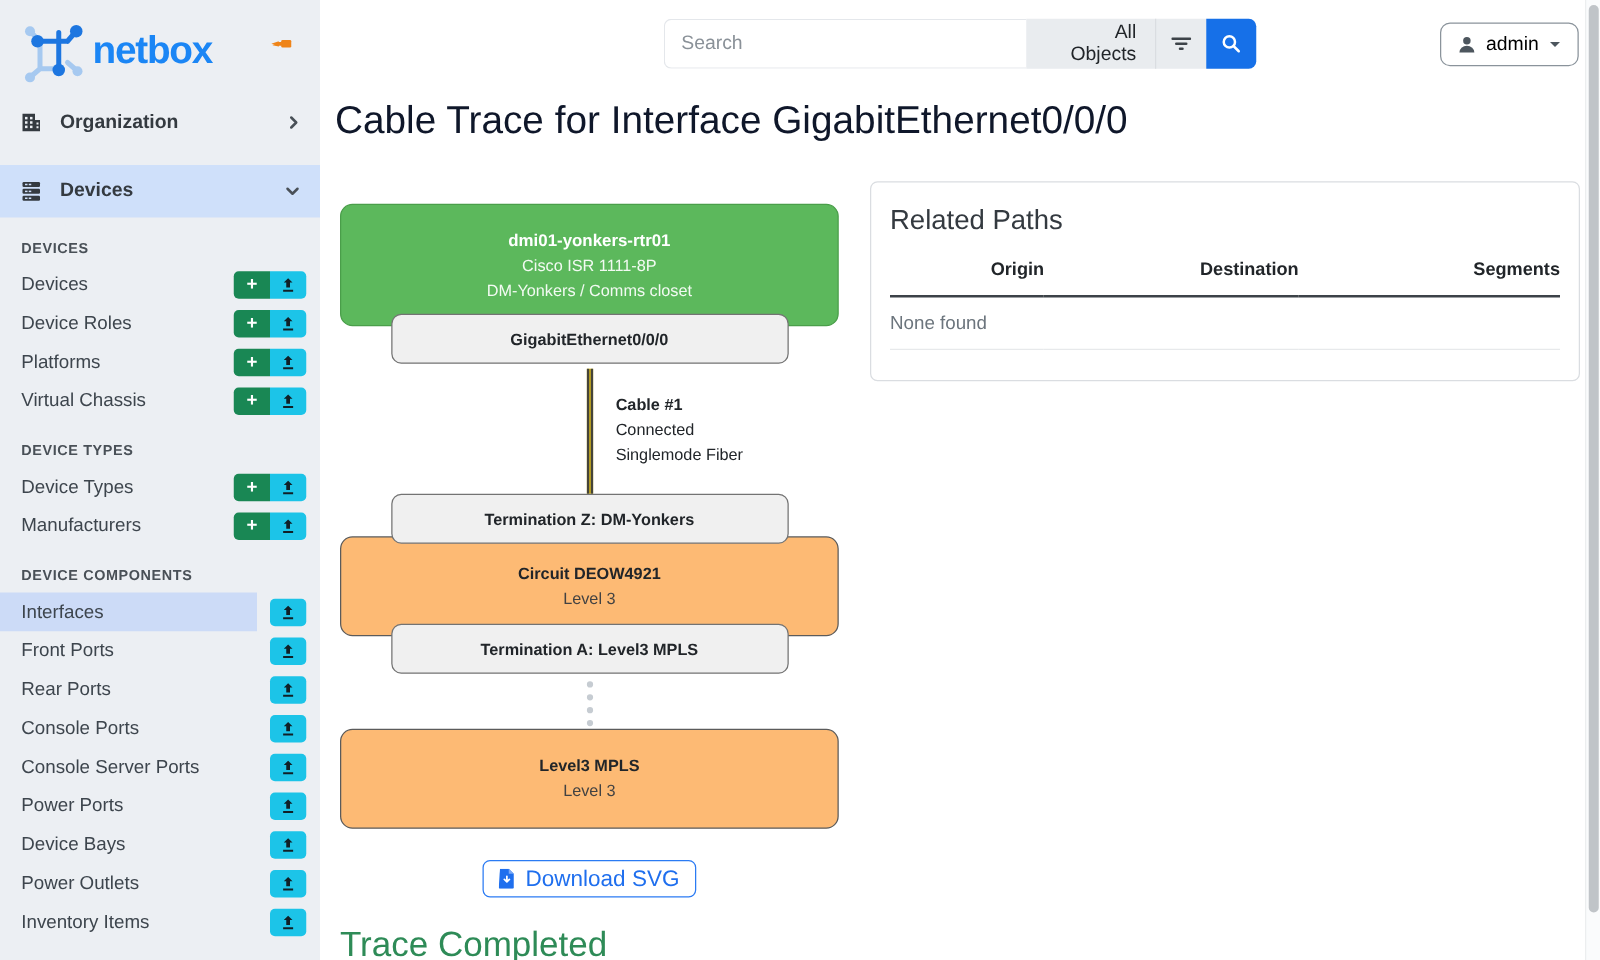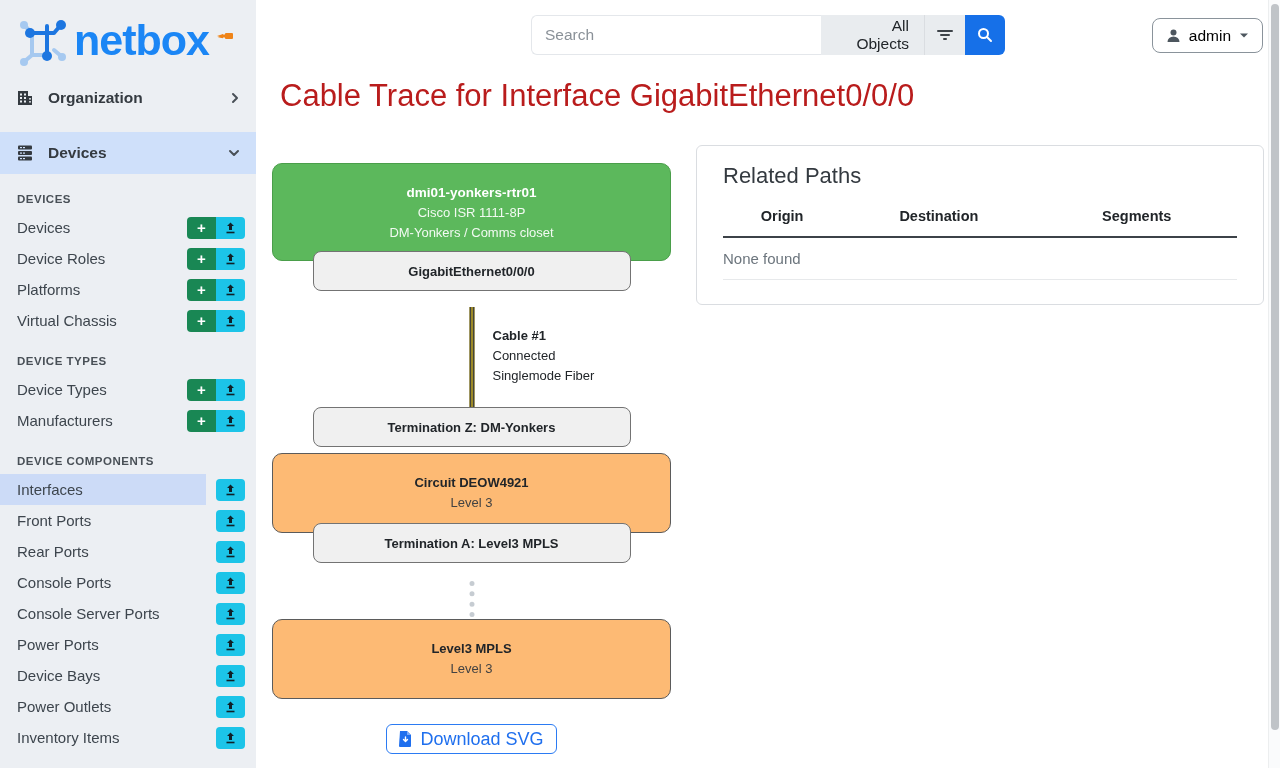--- a/index.html
+++ b/index.html
@@ -3,21 +3,21 @@
 <meta charset="utf-8">
 <style>
   * { box-sizing: border-box; margin: 0; padding: 0; }
   html,body { width:1280px; height:768px; overflow:hidden; }
   body { font-family:"Liberation Sans", sans-serif; display:flex; background:#fff; color:#212529; }
 
   
   .sidebar { width:256px; height:768px; background:#eceff3; flex-shrink:0; overflow:hidden; }
   .brand-row { height:80px; display:flex; align-items:center; padding:0 22px 0 16px; justify-content:space-between; }
   .brand { display:flex; align-items:center; gap:6px; }
-  .brand-text { font-size:43px; font-weight:bold; color:#1b86f5; letter-spacing:-1px;text-align:right; }
+  .brand-text { font-size:31px; font-weight:bold; color:#1b86f5; letter-spacing:-1px;text-align:right; }
   .nav-item { height:36px; display:flex; align-items:center; gap:14px; padding:0 16px; font-size:15.5px; font-weight:bold; color:#343a40; margin-bottom:16px; cursor:pointer; }
   .nav-item.active { background:#cfe0fa; margin-bottom:0; height:42px; }
   .nav-item .chev { margin-left:auto; display:flex; }
   .side-section-title { font-size:11.5px; font-weight:bold; color:#495057; letter-spacing:.5px; margin:19px 0 7px 17px; }
   .side-row { height:31px; display:flex; align-items:center; padding:0 11px 0 17px; font-size:15px; color:#3d454d; cursor:pointer; }
   .side-row .label { flex:1; }
   .side-row.active { background:linear-gradient(90deg,#ccdbf7 0,#ccdbf7 206px,rgba(0,0,0,0) 206px); }
   .btn-group { display:flex; }
   .sbtn { width:29px; height:22px; display:flex; align-items:center; justify-content:center; border:none; cursor:pointer; }
   .btn-add { background:#198754; border-radius:4px 0 0 4px; color:#fff; font-size:15px; font-weight:bold; }
@@ -27,50 +27,50 @@
   
   .main { flex:1; position:relative; background:#fff; }
   .topbar { height:70px; display:flex; align-items:center; justify-content:center; position:relative; }
   .search-group { display:flex; height:40px; width:474px; }
   .search-input { width:293px; border:1px solid #e4e7eb; border-right:none; border-radius:6px 0 0 6px; padding:0 13px; font-size:15.5px; color:#495057; outline:none; background:#fff; }
   .search-input::placeholder { color:#8a9198; }
   .scope-btn { background:#e9ecef; border:none; display:flex; align-items:center; padding:0 15px; font-size:15.5px; color:#212529; cursor:pointer;text-align:right; }
   .filter-btn { background:#e9ecef; border:none; border-left:1px solid #dadde1; width:41px; display:flex; align-items:center; justify-content:center; cursor:pointer; }
   .search-btn { background:#1670e8; border:none; width:41px; border-radius:0 6px 6px 0; display:flex; align-items:center; justify-content:center; cursor:pointer; }
   .user-btn { position:absolute; right:17px; top:18px; height:35px; background:#fff; border:1px solid #8a939b; border-radius:8px; display:flex; align-items:center; gap:8px; padding:0 13px; color:#000000; font-size:15.5px; cursor:pointer; }
-  .page-title { margin:8px 0 0 24px; font-size:31px; font-weight:400; color:#b91c1c; }
+  .page-title { margin:8px 0 0 12px; font-size:31px; font-weight:400; color:#0f172a; }
 
   .content-row { display:flex; margin-top:31px; align-items:flex-start; }
 
   
   .trace-col { width:399px; margin-left:16px; flex-shrink:0; padding-top:18px; }
   .node-box { width:399px; border-radius:10px; border:1px solid #4f5550; text-align:center; position:relative; z-index:1; }
   .node-origin { background:#5cb85c; border-color:#4a9e4a; color:#fff; height:98px; padding-top:19px; }
   .node-origin .nm { font-size:13.5px; font-weight:bold; line-height:20px; }
   .node-origin .sub { font-size:13px; line-height:20px; color:#f2faf2; }
-  .port-box { width:318px; height:40px; margin:-10px auto 16px; background:#f0f0f0; border:1px solid #737373; border-radius:8px; display:flex; align-items:center; justify-content:center; font-size:13px; font-weight:bold; color:#212529; position:relative; z-index:2; }
+  .port-box { width:318px; height:40px; margin:-10px auto 4px; background:#f0f0f0; border:1px solid #737373; border-radius:8px; display:flex; align-items:center; justify-content:center; font-size:13px; font-weight:bold; color:#212529; position:relative; z-index:2; }
   .cable-seg { height:100px; position:relative; }
   .cable-line { position:absolute; left:50%; transform:translateX(-50%); top:0; bottom:0; width:5px; background:#f7d117; border-left:2px solid #44443a; border-right:2px solid #44443a; }
   .cable-label { position:absolute; left:calc(50% + 21px); top:19px; font-size:13px; line-height:20px; color:#212529; }
   .cable-label .b { font-weight:bold; }
   .node-gray { background:#fdba74; border-color:#5b5b5b; color:#212529; height:80px; margin-top:-10px; padding-top:19px; z-index:1; }
   .node-gray .nm { font-size:13px; font-weight:bold; line-height:20px; }
   .node-gray .sub { font-size:13px; line-height:20px; color:#424242; }
   .node-far { margin-top:0; }
   .dotted-seg { height:40px; position:relative; }
   .dotted-line { position:absolute; left:50%; transform:translateX(-50%); top:2px; bottom:2px; border-left:5px dotted #c6ccd2; }
   .download-row { margin-top:25px; text-align:center; }
   .download-btn { display:inline-flex; align-items:center; gap:8px; background:#fff; border:1px solid #2b7bf3; color:#1f6fee; border-radius:6px; height:30px; padding:0 12px; font-size:18px; cursor:pointer; }
   .trace-status { margin-top:22px; text-align:left; font-size:28px; color:#2e8b57; font-weight:400; }
 
   
-  .paths-card { flex:1; margin:0 16px 0 25px; border:1px solid #dadde1; border-radius:6px; background:#fff; min-height:160px; padding:17px 26px 14px; }
+  .paths-card { flex:1; margin:0 16px 0 25px; border:1px solid #dadde1; border-radius:6px; background:#fff; min-height:160px; padding:17px 15px 14px; }
   .paths-title { font-size:22px; font-weight:400; color:#343a40; margin-bottom:10px; }
   .paths-table { width:100%; border-collapse:collapse; }
-  .paths-table th { text-align:center; font-size:14.5px; color:#212529; padding:9px 0 12px; border-bottom:2px solid #3c4248; }
+  .paths-table th { text-align:right; font-size:14.5px; color:#212529; padding:9px 0 12px; border-bottom:2px solid #3c4248; }
   .paths-table td { padding:12px 0; font-size:15px; color:#6c757d; border-bottom:1px solid #e7e9eb; }
 
   
   .scrollbar { position:fixed; right:0; top:0; width:12px; height:768px; background:#fafbfc; border-left:1px solid #eceeef; }
   .scroll-thumb { position:absolute; top:4px; left:2px; width:8px; height:726px; background:#c0c4c8; border-radius:4px; }
 </style>
 </head>
 <body>
 
 <nav class="sidebar">

